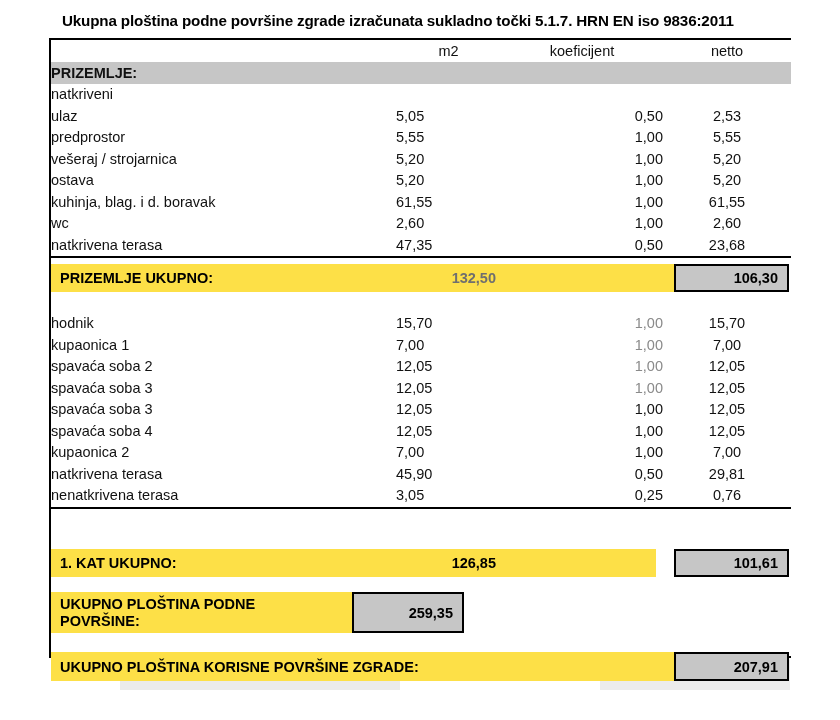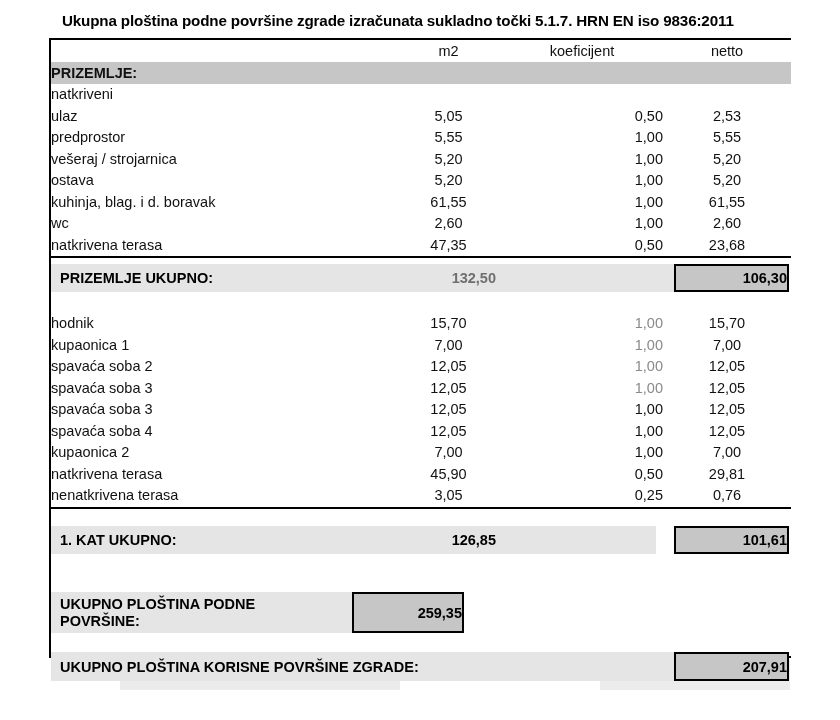--- a/index.html
+++ b/index.html
@@ -65,42 +65,42 @@
     overflow: hidden;
   }
 
   
   col.c-label { width: 345px; }
   col.c-m2    { width: 105px; }
   col.c-koef  { width: 162px; }
   col.c-netto { width: 128px; }
 
   .lbl    { padding-left: 9px; text-align: left; }
-  .num    { text-align: center; padding-right: 8px; }
+  .num    { text-align: left; padding-right: 8px; }
   .numk   { text-align: right; padding-right: 63px; }
   .numn   { text-align: center; padding-right: 28px; }
   .hdr    { text-align: center; font-size: 14.5px; color: #111; }
 
   tr.section td {
     background: #c6c6c6;
     font-weight: bold;
     height: 22px;
     line-height: 22px;
   }
   tr.headrow td { background: #ffffff; height: 22px; line-height: 22px; }
   tr.blankrow td { background: #ffffff; height: 10px; line-height: 10px; }
   tr.datarow td { background: #ffffff; }
 
   
   tr.endblock td { border-bottom: 2px solid #000; }
 
   
   .sumstrip {
     position: absolute;
-    background: #e5e5e5;
+    background: #fde047;
     font-weight: bold;
     font-size: 14.5px;
     color: #000;
     z-index: 4;
   }
   .sumstrip .s-label {
     position: absolute;
     left: 9px; top: 0;
     height: 100%;
     display: flex; align-items: center;
@@ -117,20 +117,21 @@
     top: 0; height: 100%;
     display: flex; align-items: center; justify-content: flex-end;
     white-space: nowrap;
   }
   .boxval {
     position: absolute;
     top: 0; height: 100%;
     background: #c6c6c6;
     border: 2px solid #000;
     display: flex; align-items: center; justify-content: flex-end;
+    padding-right: 9px;
     white-space: nowrap;
   }
 
   
   .dim { color: #6f6f6f; }
   .dim2 { color: #8a8a8a; }
 </style>
 </head>
 <body>
 
@@ -314,21 +315,21 @@
     </table>
   </div>
 
   <div class="sumstrip" style="left:51px; top:264px; width:738px; height:28px;">
     <span class="s-label">PRIZEMLJE UKUPNO:</span>
     <span class="s-mid dim" style="left:330px; width:115px;">132,50</span>
     <span class="s-unit" style="left:520px; width:138px;">m2</span>
     <span class="boxval" style="left:623px; width:115px;">106,30</span>
   </div>
 
-  <div class="sumstrip" style="left:51px; top:526px; width:605px; height:28px;">
+  <div class="sumstrip" style="left:51px; top:549px; width:605px; height:28px;">
     <span class="s-label">1. KAT UKUPNO:</span>
     <span class="s-mid" style="left:330px; width:115px;">126,85</span>
     <span class="s-unit" style="left:520px; width:138px;">m2</span>
     <span class="boxval" style="left:623px; width:115px;">101,61</span>
   </div>
 
   <div class="sumstrip" style="left:51px; top:592px; width:413px; height:41px;">
     <span style="position:absolute;left:9px;top:4px;line-height:17px;white-space:nowrap;">
       <span>UKUPNO PLOŠTINA PODNE</span><br>
       <span>POVRŠINE:</span>

